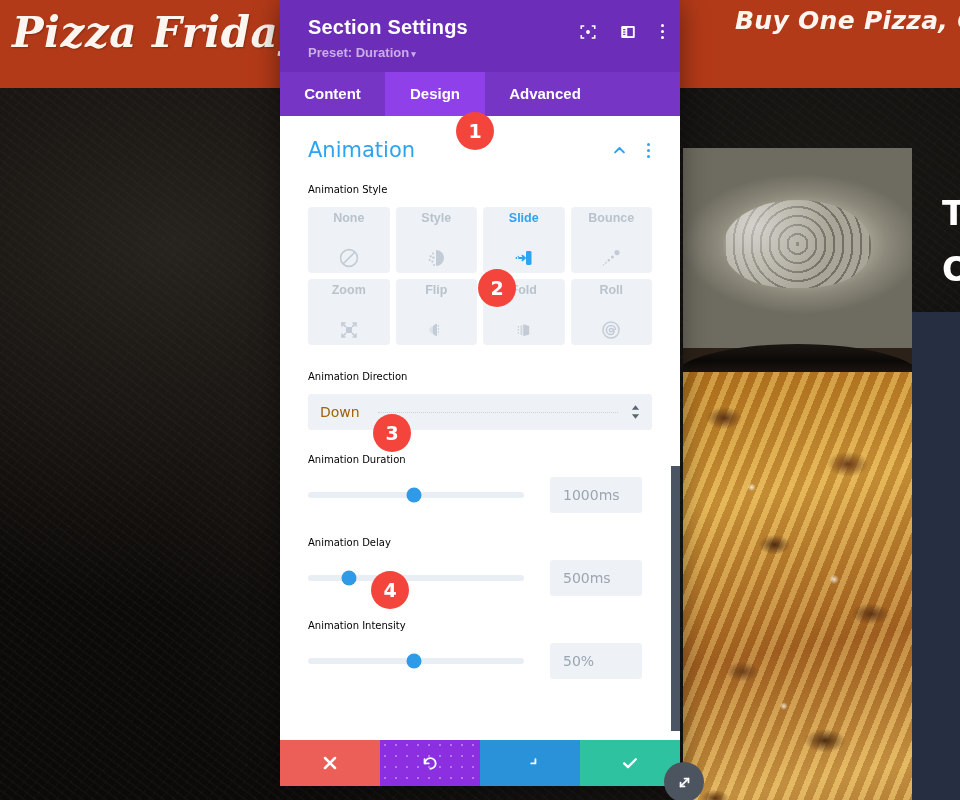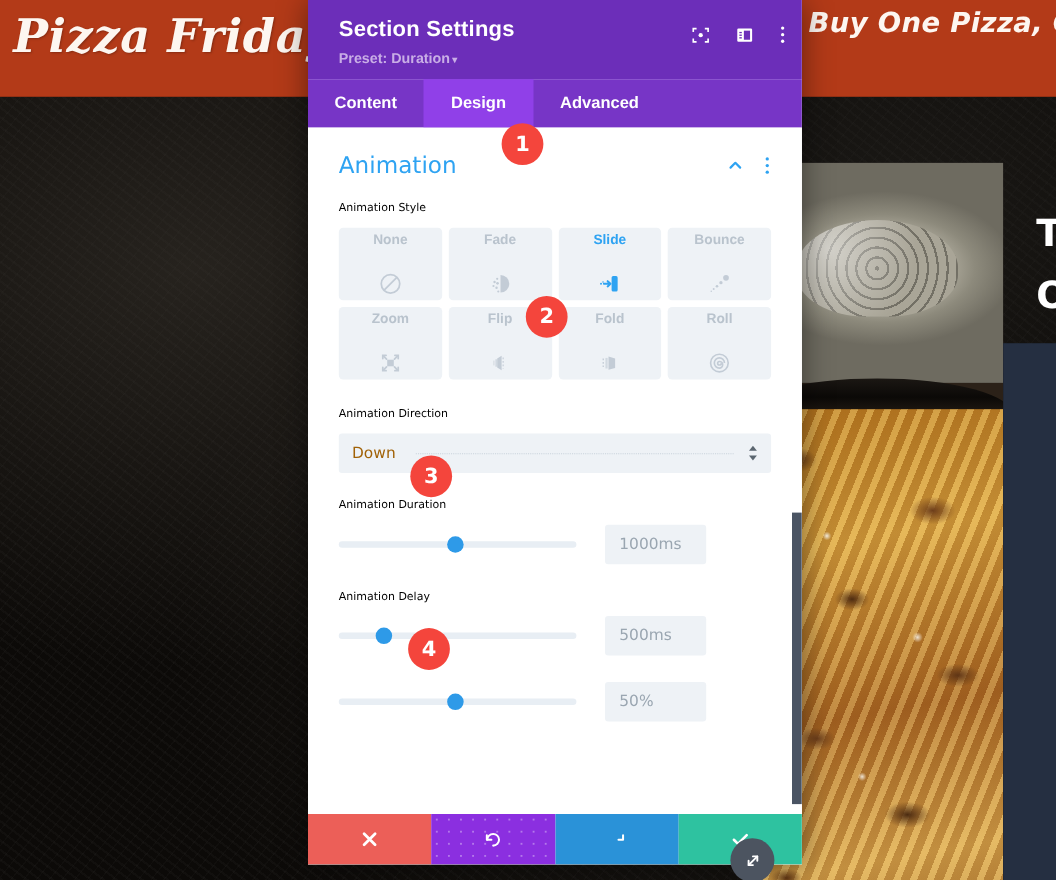--- a/index.html
+++ b/index.html
@@ -99,21 +99,21 @@
   }
   .hero-title {
     position: absolute; left: 942px; top: 185px;
     font-family: "DejaVu Sans", sans-serif;
     font-weight: bold; font-size: 34px; line-height: 56px;
     color: #ffffff; white-space: nowrap;
   }
 
   
   #settings-modal {
-    position: absolute; left: 280px; top: 0; width: 449px; height: 786px;
+    position: absolute; left: 280px; top: 0; width: 400px; height: 786px;
     background: #ffffff;
     box-shadow: 0 2px 26px rgba(0,0,0,.45);
     overflow: hidden;
     display: flex; flex-direction: column;
   }
 
   .modal-header {
     background: #6c2eb9;
     padding: 16px 20px 12px 28px;
     position: relative;
@@ -339,21 +339,21 @@
 
         <div class="style-card">
           <span class="sc-label">None</span>
           <svg class="sc-icon" viewBox="0 0 24 24" fill="none" stroke="currentColor" stroke-width="1.6">
             <circle cx="12" cy="12" r="8.4"></circle>
               <line x1="6" y1="18" x2="18" y2="6"></line>
           </svg>
         </div>
 
         <div class="style-card">
-          <span class="sc-label">Fade</span>
+          <span class="sc-label">Style</span>
           <svg class="sc-icon" viewBox="0 0 24 24">
             <path d="M12 4a8 8 0 010 16z" fill="currentColor"></path>
             <circle cx="9" cy="7.5" r="1" fill="currentColor"></circle>
               <circle cx="6.6" cy="10.4" r="1.1" fill="currentColor"></circle>
             <circle cx="9.3" cy="11.6" r="1.2" fill="currentColor"></circle>
               <circle cx="5.6" cy="14" r="1" fill="currentColor"></circle>
             <circle cx="8.4" cy="15.6" r="1.1" fill="currentColor"></circle>
               <circle cx="10" cy="19" r="1" fill="currentColor"></circle>
           </svg>
         </div>
@@ -446,20 +446,21 @@
         <div class="field-label">Animation Delay</div>
         <div class="slider-row">
           <div class="range-track">
             <span class="range-thumb" id="thumb-delay" style="left: 19%;"></span>
           </div>
           <div class="value-box">500ms</div>
         </div>
       </div>
 
       <div class="group">
+        <div class="field-label">Animation Intensity</div>
         <div class="slider-row">
           <div class="range-track">
             <span class="range-thumb" id="thumb-intensity" style="left: 49%;"></span>
           </div>
           <div class="value-box">50%</div>
         </div>
       </div>
 
 
     </div>

